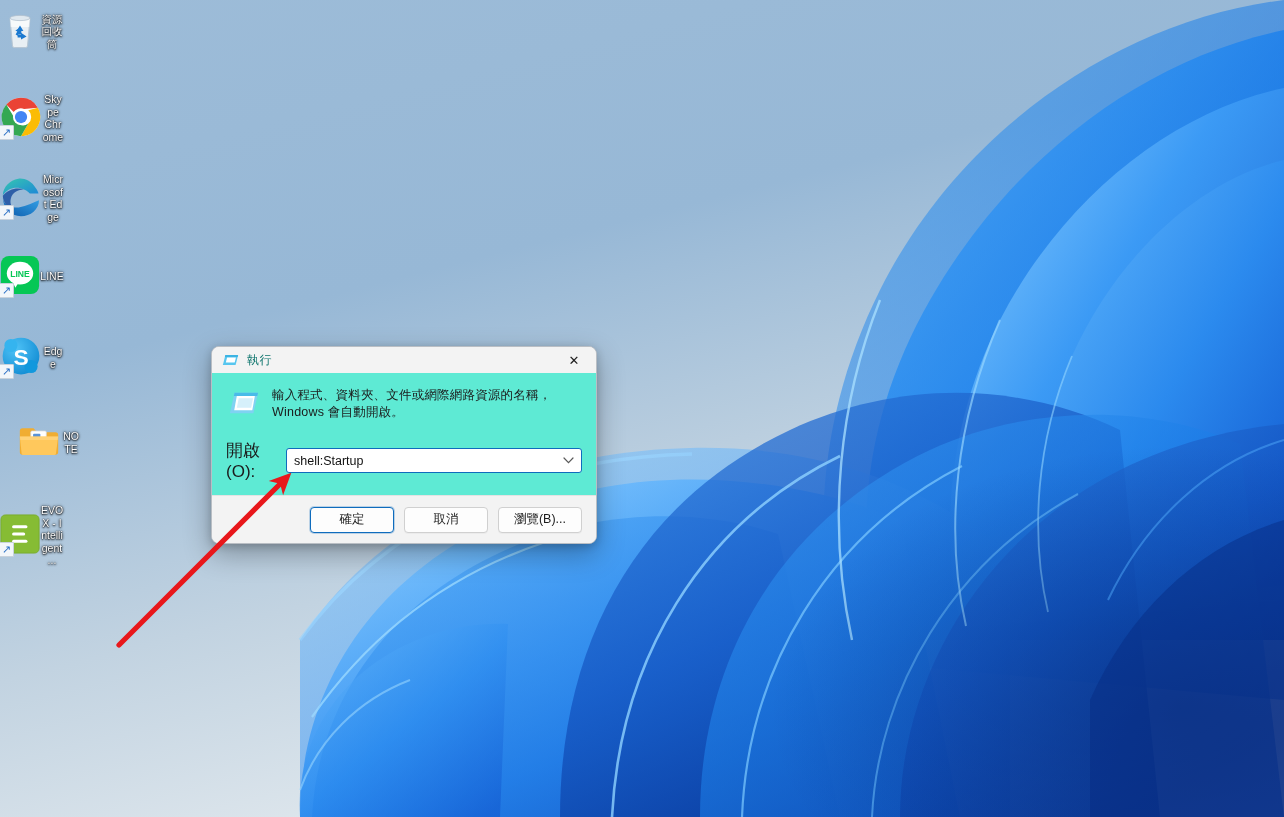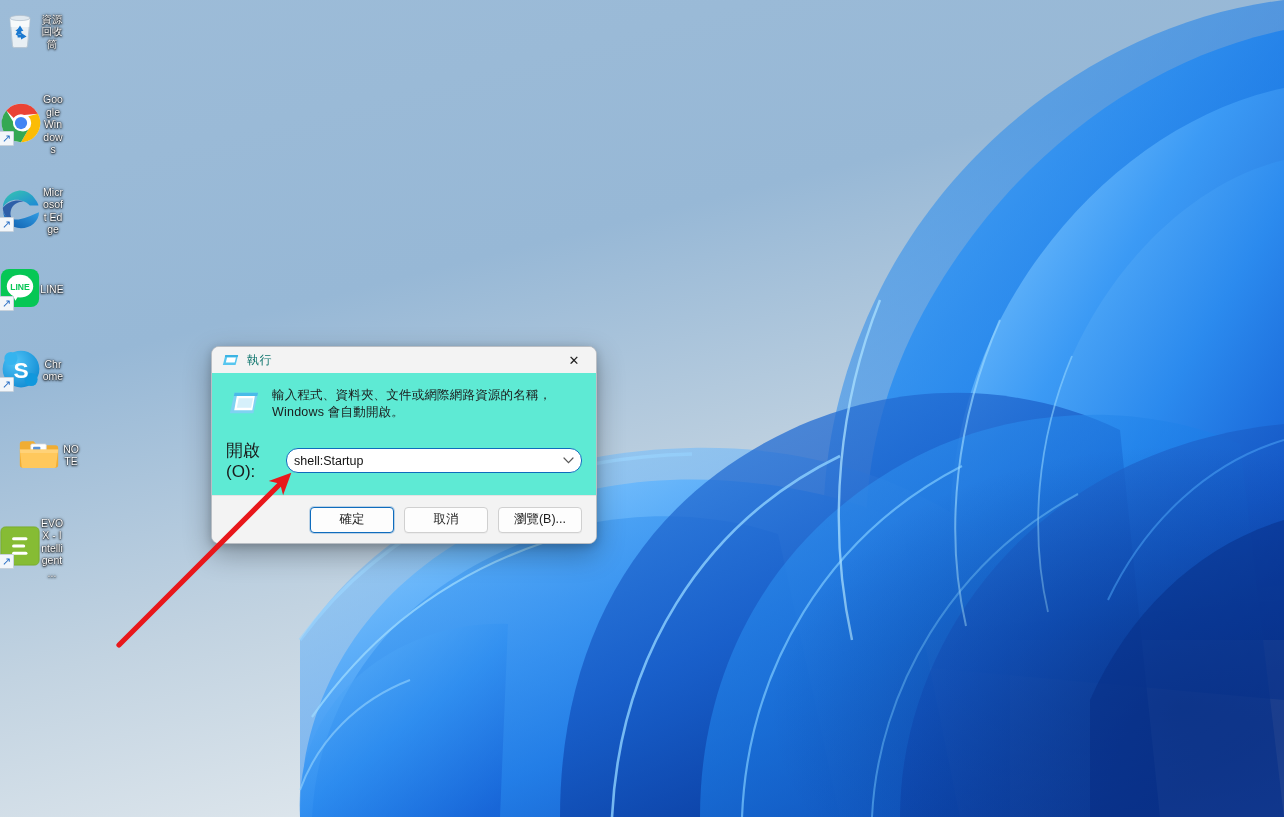--- a/index.html
+++ b/index.html
@@ -72,21 +72,21 @@
   .desc-row { display:flex; align-items:flex-start; }
   .desc-icon { width:32px; height:30px; flex:0 0 auto; margin:2px 12px 0 2px; }
   .desc-text {
     font-size:12.5px; line-height:17px; color:#1b1b1b;
     max-width:303px; letter-spacing:.2px;
   }
   .field-row { display:flex; align-items:center; margin-top:18px; }
   .field-label { font-size:17px; color:#1b1b1b; width:60px; flex:0 0 auto; }
   .combo {
     position:relative; flex:1 1 auto; height:25px;
-    background:#fff; border:1px solid #0f6cbd; border-radius:12px;
+    background:#fff; border:1px solid #0f6cbd; border-radius:3px;
     display:flex; align-items:center;
   }
   .combo input {
     border:0; outline:0; background:transparent;
     font-family:"Liberation Sans", sans-serif; font-size:12.5px; color:#111;
     padding:0 22px 0 7px; width:100%; height:100%;
   }
   .combo .chev {
     position:absolute; right:7px; top:0; height:100%;
     display:flex; align-items:center; font-size:10px; color:#5a5a5a;
@@ -215,21 +215,21 @@
         <svg width="42" height="42" viewBox="0 0 48 48">
           <circle cx="24" cy="24" r="22" fill="#fff"></circle>
           <path d="M24 2 A22 22 0 0 1 43.3 13.4 L27.5 14.8 A10 10 0 0 0 15.6 18.4 L7.2 9.6 A22 22 0 0 1 24 2 Z" fill="#ea4335"></path>
           <path d="M43.3 13.4 A22 22 0 0 1 24 46 L32.3 31.4 A10 10 0 0 0 32.3 16.4 Z" fill="#fbbc05"></path>
           <path d="M24 46 A22 22 0 0 1 7.2 9.6 L16.2 24.6 A10 10 0 0 0 32.3 31.4 Z" fill="#34a853"></path>
           <circle cx="24" cy="24" r="9.2" fill="#fff"></circle>
           <circle cx="24" cy="24" r="7" fill="#4285f4"></circle>
         </svg>
         <span class="shortcut-arrow">↗</span>
       </span>
-      <span class="lbl">Google Windows</span>
+      <span class="lbl">Skype Chrome</span>
     </div>
 
     <div class="desk-icon" style="margin-top:14px;">
       <span class="glyph">
         <svg width="42" height="42" viewBox="0 0 48 48">
           <defs>
             <linearGradient id="edg1" x1="0" y1="1" x2="1" y2="0">
               <stop offset="0%" stop-color="#0d5bab"></stop>
                 <stop offset="100%" stop-color="#35a3e8"></stop>
             </linearGradient>
@@ -269,21 +269,21 @@
                 <stop offset="100%" stop-color="#0b86cf"></stop>
             </radialGradient>
           </defs>
           <circle cx="24" cy="24" r="21" fill="url(#skyg)"></circle>
           <circle cx="12.5" cy="12" r="7.5" fill="#35b4ef"></circle>
           <circle cx="35.5" cy="36" r="7.5" fill="#1198dd"></circle>
           <text x="24" y="34" text-anchor="middle" font-family="'Liberation Sans', sans-serif" font-size="26" font-weight="bold" fill="#ffffff">S</text>
         </svg>
         <span class="shortcut-arrow">↗</span>
       </span>
-      <span class="lbl">Chrome</span>
+      <span class="lbl">Edge</span>
     </div>
 
     <div class="desk-icon" style="margin-top:22px;margin-left:36px;">
       <span class="glyph">
         <svg width="42" height="36" viewBox="0 0 46 38">
           <path d="M2 8 Q2 5 5 5 L17 5 L21 9.5 L41 9.5 Q44 9.5 44 12.5 L44 31 Q44 34 41 34 L5 34 Q2 34 2 31 Z" fill="#f0ad33"></path>
           <rect x="14" y="8" width="17" height="13" rx="1.5" fill="#ffffff" stroke="#d8d8d8" stroke-width="0.8"></rect>
           <rect x="16.5" y="11" width="8" height="6.5" rx="1" fill="#5a93d8"></rect>
           <path d="M2 14 L44 14 L41.5 33 Q41.2 34.4 39.6 34.4 L6 34.4 Q4.2 34.4 4 33 Z" fill="#ffc85c"></path>
           <path d="M2 14 L44 14 L43.4 18 L2.6 18 Z" fill="#ffd684" opacity="0.7"></path>

